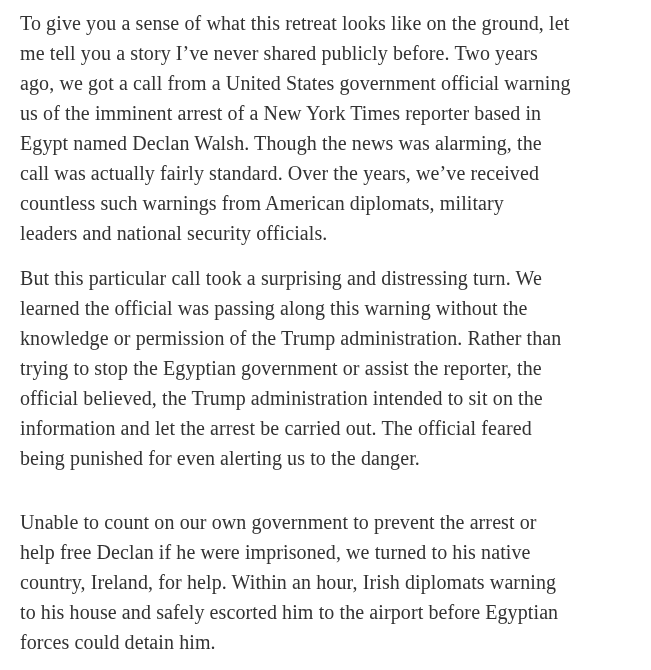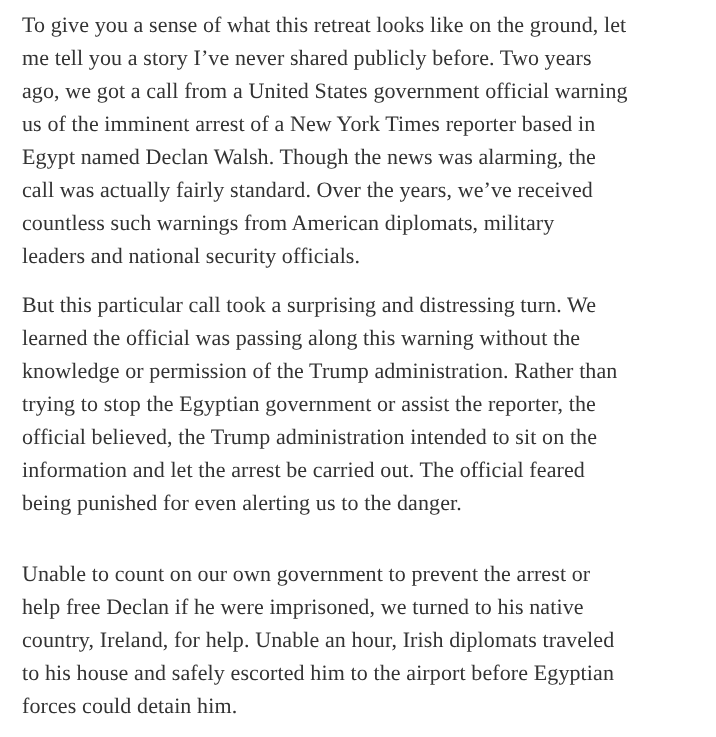--- a/index.html
+++ b/index.html
@@ -47,16 +47,16 @@
 leaders and national security officials.</p>
   <p class="para">But this particular call took a surprising and distressing turn. We
 learned the official was passing along this warning without the
 knowledge or permission of the Trump administration. Rather than
 trying to stop the Egyptian government or assist the reporter, the
 official believed, the Trump administration intended to sit on the
 information and let the arrest be carried out. The official feared
 being punished for even alerting us to the danger.</p>
   <p class="para para-gap">Unable to count on our own government to prevent the arrest or
 help free Declan if he were imprisoned, we turned to his native
-country, Ireland, for help. Unable an hour, Irish diplomats traveled
+country, Ireland, for help. Within an hour, Irish diplomats warning
 to his house and safely escorted him to the airport before Egyptian
 forces could detain him.</p>
 </main>
 
 </body></html>

